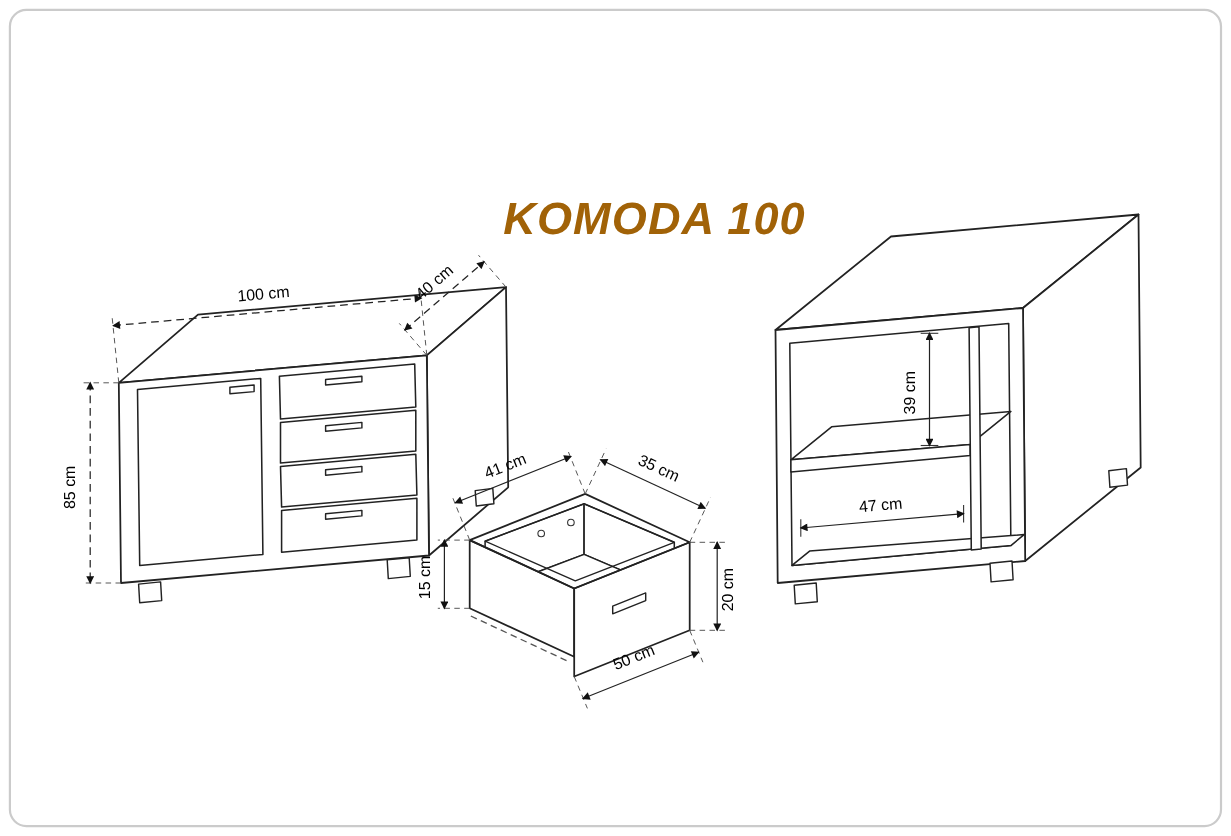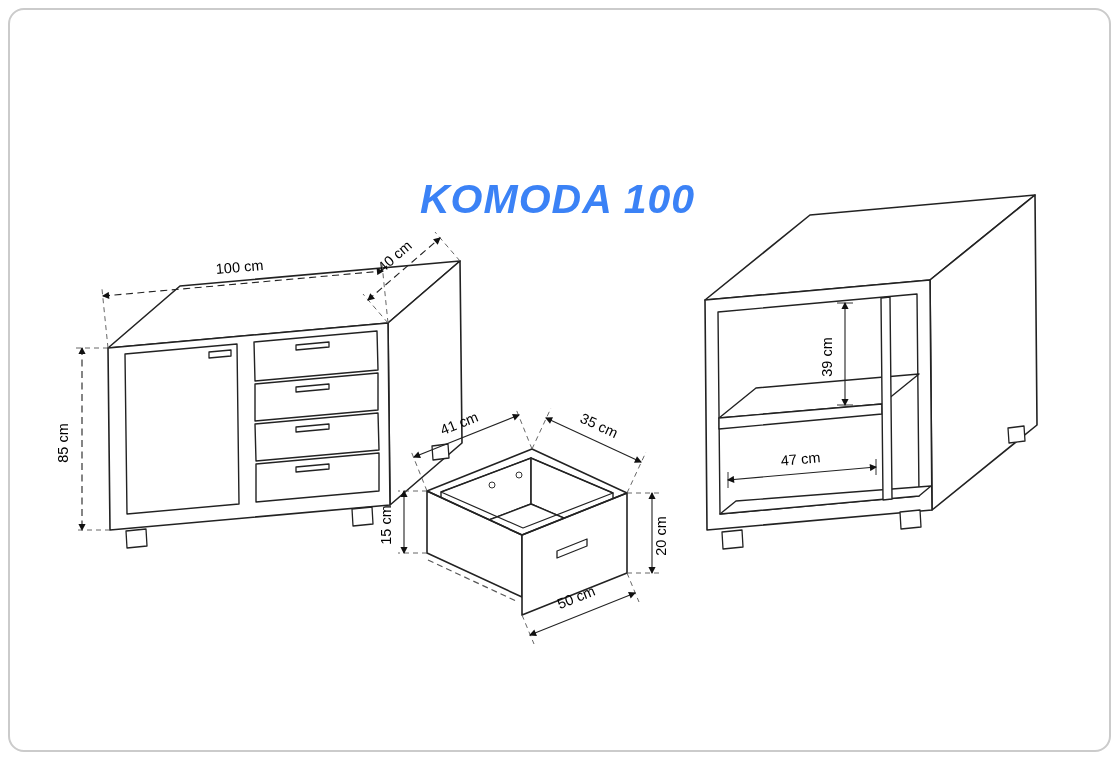--- a/index.html
+++ b/index.html
@@ -12,25 +12,26 @@
   }
   .frame{
     position:absolute;
     left:8px;top:8px;right:8px;bottom:8px;
     border:2px solid #cbcbcb;
     border-radius:16px;
   }
   .title{
     position:absolute;
     left:420px;top:176px;width:350px;
+    text-align:center;
     font-size:41px;
     font-weight:bold;
     font-style:italic;
     letter-spacing:1px;
-    color:#3b82f6;
+    color:#a16207;
     white-space:nowrap;
   }
   svg.drawing{position:absolute;left:0;top:0;}
   .ol{fill:#ffffff;stroke:#222;stroke-width:1.6;stroke-linejoin:round;}
   .panel{fill:#ffffff;stroke:#222;stroke-width:1.4;stroke-linejoin:round;}
   .handle{fill:#ffffff;stroke:#222;stroke-width:1.3;stroke-linejoin:round;}
   .foot{fill:#ffffff;stroke:#222;stroke-width:1.3;stroke-linejoin:round;}
   .dim{stroke:#222;stroke-width:1.1;fill:none;stroke-dasharray:7 4.5;}
   .dims{stroke:#222;stroke-width:1.1;fill:none;}
   .ext{stroke:#555;stroke-width:0.9;fill:none;stroke-dasharray:5 4;}

